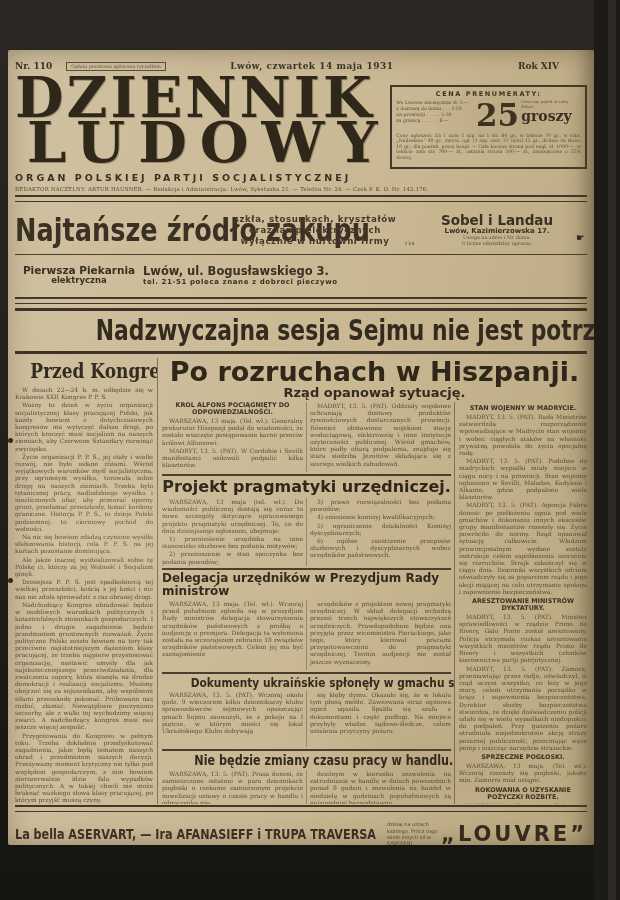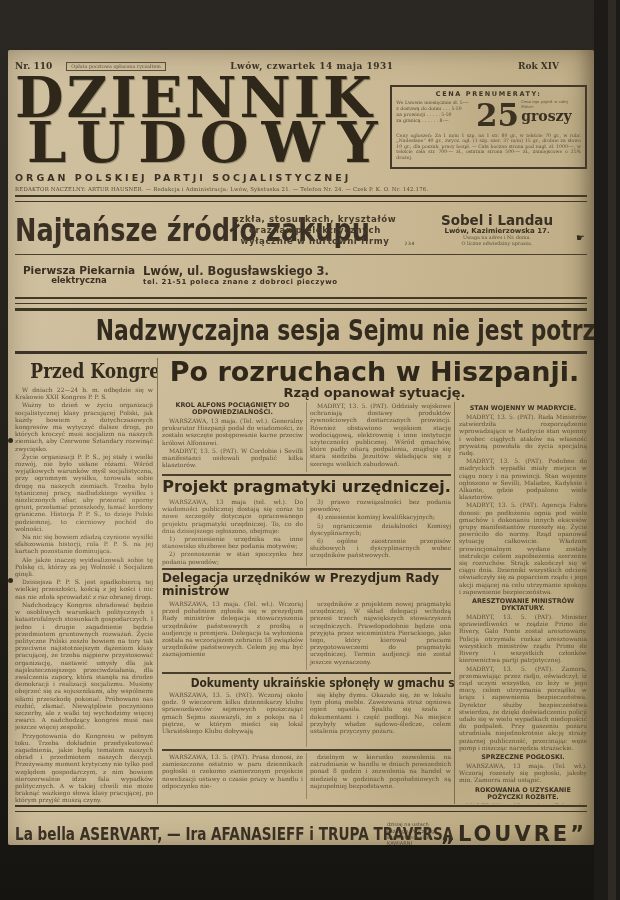--- a/index.html
+++ b/index.html
@@ -95,21 +95,21 @@
   .sec-title-cond2{margin:1px 0 2px 0;text-align:center;font-family:"DejaVu Sans",sans-serif;font-weight:bold;font-size:14px;line-height:15px;color:#332b1e;}
   .h-hiszpanja{height:70px;}
   .h-pragmatyka{height:68px;}
   .h-delegacja{height:70px;}
   .h-dokumenty{height:56px;}
   .h-handel{height:46px;}
   .rc-head{margin:3px 0 1px 0;}
   
   .bottom-rule{height:4px;border-top:2px solid #423828;border-bottom:1px solid #423828;margin-top:1px;}
   .bottom-ad{display:flex;align-items:center;height:44px;}
-  .ba-left{width:372px;font-family:"DejaVu Sans",sans-serif;font-weight:bold;font-size:17px;color:#3a3124;}
+  .ba-left{width:372px;font-family:"DejaVu Sans",sans-serif;font-weight:bold;font-size:14px;color:#3a3124;}
   .ba-mid{width:108px;font-size:5px;line-height:6.4px;color:#544834;font-family:"DejaVu Sans",sans-serif;}
   .ba-name{flex:1;text-align:center;font-family:"DejaVu Sans",sans-serif;font-weight:bold;font-size:21px;letter-spacing:3px;color:#332b1e;}
 </style>
 </head>
 <body>
 
 <div class="right-band"></div>
 <div class="right-band-light"></div>
 
 <div class="paper">
@@ -235,20 +235,21 @@
           </div>
 
           <div class="sec-rule"></div>
           <h3 class="sec-title-cond"><span class="condc" style="transform:scaleX(.85);">Dokumenty ukraińskie spłonęły w gmachu sejmowym.</span></h3>
           <div class="twocol body-text h-dokumenty">
             <p>WARSZAWA, 13. 5. (PAT). Wczoraj około godz. 9 wieczorem kilku dziennikarzy klubu sprawozdawców sejmowych opuszczając gmach Sejmu zauważyli, że z pokoju na I piętrze, w którym mieści się lokal Ukraińskiego Klubu dobywają</p>
             <p>się kłęby dymu. Okazało się, że w lokalu tym płoną meble. Zawezwana straż ogniowa ogień ugasiła. Spaliła się szafa z dokumentami i część podłogi. Na miejsce przybyły władze sądowo-śledcze, celem ustalenia przyczyny pożaru.</p>
           </div>
 
           <div class="sec-rule"></div>
+          <h3 class="sec-title-cond2"><span class="condc" style="transform:scaleX(.8);">Nie będzie zmiany czasu pracy w handlu.</span></h3>
           <div class="twocol body-text h-handel">
             <p>WARSZAWA, 13. 5. (PAT). Prasa donosi, że zamieszczone ostatnio w paru dziennikach pogłoski o rzekomo zamierzonym projekcie nowelizacji ustawy o czasie pracy w handlu i odpoczynku nie-</p>
             <p>dzielnym w kierunku zezwolenia na zatrudnianie w handlu w dniach powszednich ponad 8 godzin i zezwolenia na handel w niedzielę w godzinach popołudniowych są najzupełniej bezpodstawne.</p>
           </div>
         </div>
 
         <div class="v-rule"></div>
 
         <div class="col-right body-text">
           <h4 class="sec-head-sm rc-head">STAN WOJENNY W MADRYCIE.</h4>

